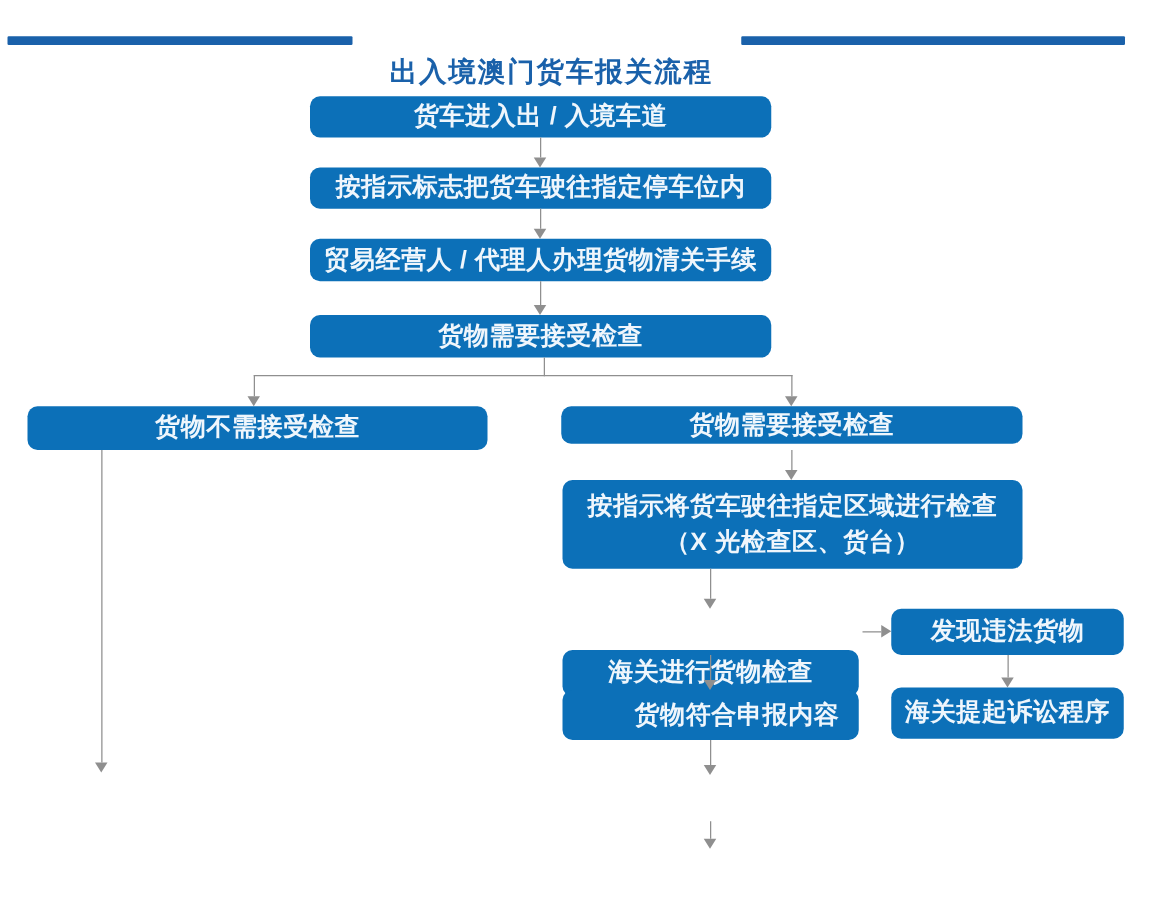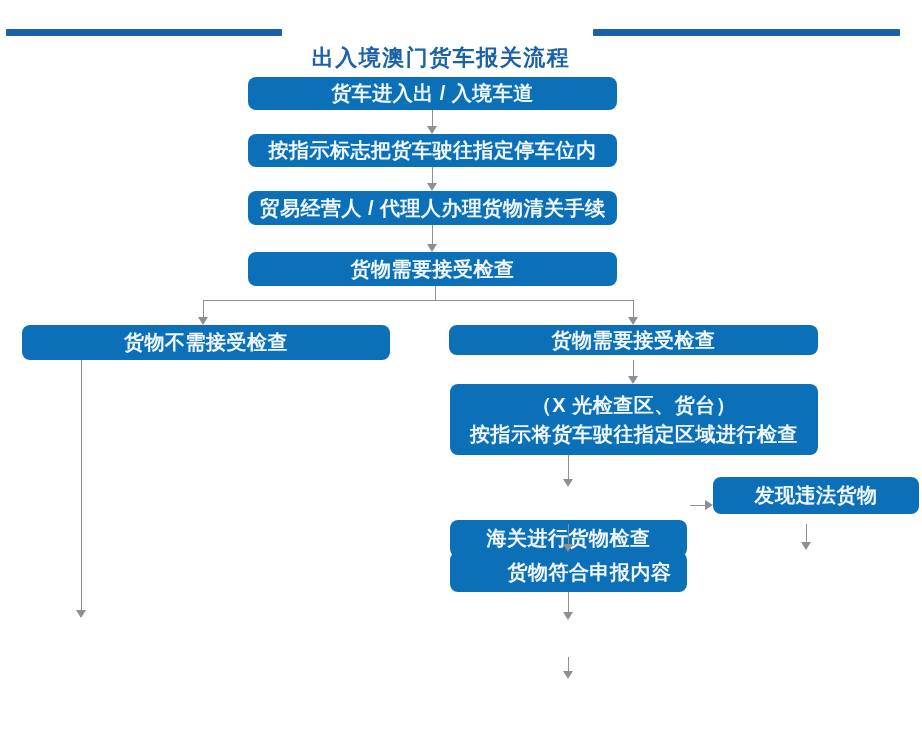--- a/index.html
+++ b/index.html
@@ -96,41 +96,44 @@
     <span>货物需要接受检查</span>
   </div>
 
   <div class="vline" style="left:81px;top:360px;height:250px;"></div>
   <div class="tri-down" style="left:76px;top:610px;"></div>
 
   <div class="vline" style="left:633px;top:360px;height:16px;"></div>
   <div class="tri-down" style="left:628px;top:376px;"></div>
 
   <div class="node" style="left:450px;top:384px;width:368px;height:71px;">
+    <span>按指示将货车驶往指定区域进行检查</span>
     <span>（X 光检查区、货台）</span>
-    <span>按指示将货车驶往指定区域进行检查</span>
   </div>
 
   <div class="vline" style="left:568px;top:455px;height:24px;"></div>
   <div class="tri-down" style="left:563px;top:479px;"></div>
 
   <div class="node" style="left:450px;top:487px;width:237px;height:37px;margin-top:33px;">
     <span>海关进行货物检查</span>
   </div>
 
   <div class="hline" style="left:690px;top:505px;width:15px;"></div>
   <div class="tri-right" style="left:705px;top:500px;"></div>
 
-  <div class="node" style="left:713px;top:477px;width:206px;height:37px;">
+  <div class="node" style="left:713px;top:487px;width:186px;height:37px;">
     <span>发现违法货物</span>
   </div>
 
   <div class="vline" style="left:806px;top:524px;height:18px;"></div>
   <div class="tri-down" style="left:801px;top:542px;"></div>
 
+  <div class="node" style="left:713px;top:550px;width:186px;height:41px;">
+    <span>海关提起诉讼程序</span>
+  </div>
 
   <div class="vline" style="left:568px;top:524px;height:20px;"></div>
   <div class="tri-down" style="left:563px;top:544px;"></div>
 
   <div class="node" style="left:450px;top:552px;width:237px;height:40px;padding-left:42px;">
     <span>货物符合申报内容</span>
   </div>
 
   <div class="vline" style="left:568px;top:592px;height:20px;"></div>
   <div class="tri-down" style="left:563px;top:612px;"></div>

